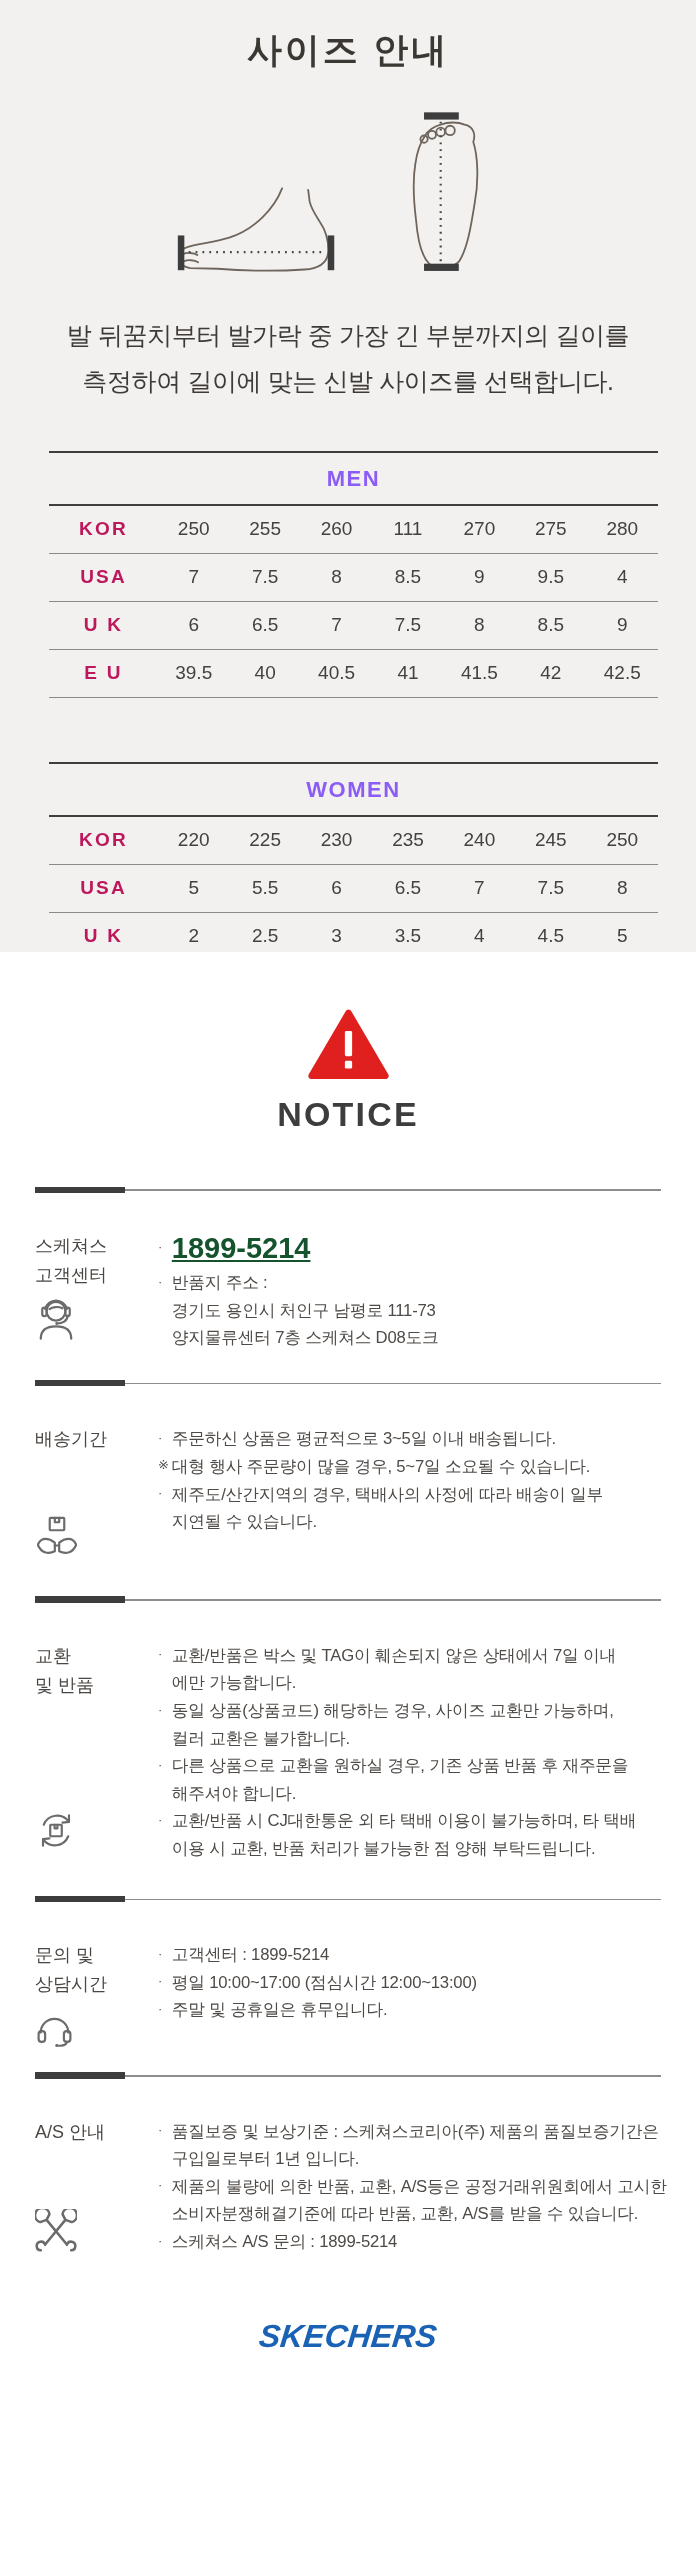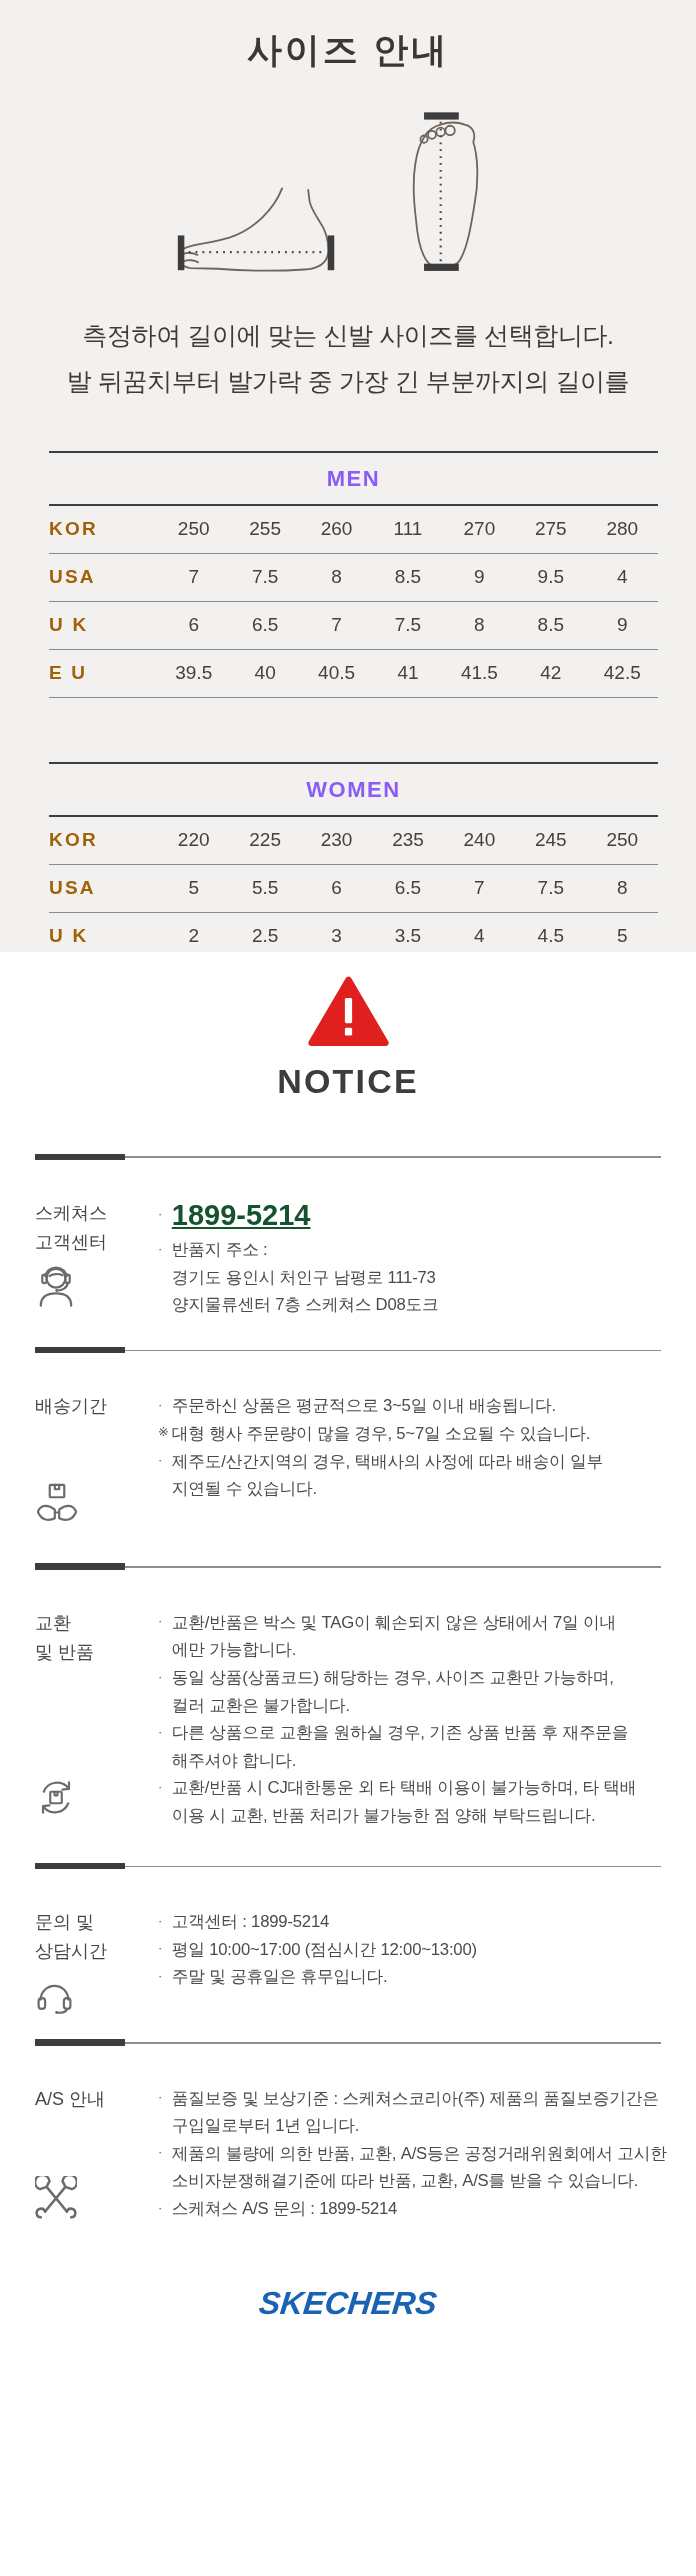--- a/index.html
+++ b/index.html
@@ -13,24 +13,24 @@
   .page-title{margin:0;text-align:center;font-size:35px;line-height:41px;font-weight:700;color:#3b3733;letter-spacing:2.9px;}
   .feet-figure{display:block;margin:17.4px auto 0;}
   .measure-desc{margin-top:14.5px;text-align:center;font-size:25px;line-height:46px;color:#3e3a37;letter-spacing:-0.4px;}
   .measure-desc p{margin:0;}
   .size-table{margin:0 38px 0 49px;border-top:2.9px solid #3e3e3e;}
   .size-table.men{margin-top:47px;}
   .size-table.women{margin-top:64px;}
   .size-table-title{height:51px;line-height:51px;border-bottom:2.9px solid #3e3e3e;text-align:center;
     font-size:22px;font-weight:700;letter-spacing:1.5px;color:#8b5cf6;}
   .srow{display:flex;align-items:center;height:47px;border-bottom:1.5px solid #8a8a8a;font-size:19px;color:#454140;}
-  .srow .lbl{width:109px;text-align:left;font-weight:700;letter-spacing:2.2px;color:#a16207;}
+  .srow .lbl{width:109px;text-align:center;font-weight:700;letter-spacing:2.2px;color:#be185d;}
   .srow .val{flex:1;text-align:center;}
   
-  .notice{height:1445px;background:#ffffff;box-sizing:border-box;padding-top:22px;overflow:hidden;}
+  .notice{height:1445px;background:#ffffff;box-sizing:border-box;padding-top:55px;overflow:hidden;}
   .warning-icon{display:block;margin:0 auto;}
   .notice-title{margin:11.6px 0 0;text-align:center;font-size:34px;line-height:42px;font-weight:800;
     letter-spacing:2.2px;color:#3d3d3d;}
   .info-block .divider{position:relative;height:6.5px;margin:0 35px;}
   .info-block .divider .bar{position:absolute;left:0;top:0;width:90px;height:6.5px;background:#3d3d3d;}
   .info-block .divider .line{position:absolute;left:90px;right:0;top:2.9px;height:1.5px;background:#8d8d8d;}
   .info-row{display:flex;padding:0 35px;margin-top:39px;}
   .info-label{width:123px;flex:none;font-size:18px;line-height:29px;color:#4a4643;}
   .info-label .lab{display:block;}
   .info-icon{display:block;}
@@ -77,22 +77,22 @@
       <circle cx="596" cy="241" r="5.5"></circle>
       <circle cx="608" cy="237" r="6"></circle>
       <circle cx="621" cy="235" r="6.5"></circle>
     </g>
     <path d="M608 223 V417" stroke="#4a4642" stroke-width="3" stroke-dasharray="2.5 7"></path>
     <rect x="585" y="210" width="48" height="10" fill="#3d3d3d"></rect>
     <rect x="585" y="419" width="48" height="10" fill="#3d3d3d"></rect>
   </svg>
 
   <div class="measure-desc">
+    <p>발 뒤꿈치부터 발가락 중 가장 긴 부분까지의 길이를</p>
     <p>측정하여 길이에 맞는 신발 사이즈를 선택합니다.</p>
-    <p>발 뒤꿈치부터 발가락 중 가장 긴 부분까지의 길이를</p>
   </div>
 
   <div class="size-table men">
     <div class="size-table-title">MEN</div>
     <div class="srow">
       <span class="lbl">KOR</span>
       <span class="val">250</span>
       <span class="val">255</span>
       <span class="val">260</span>
       <span class="val">111</span>

